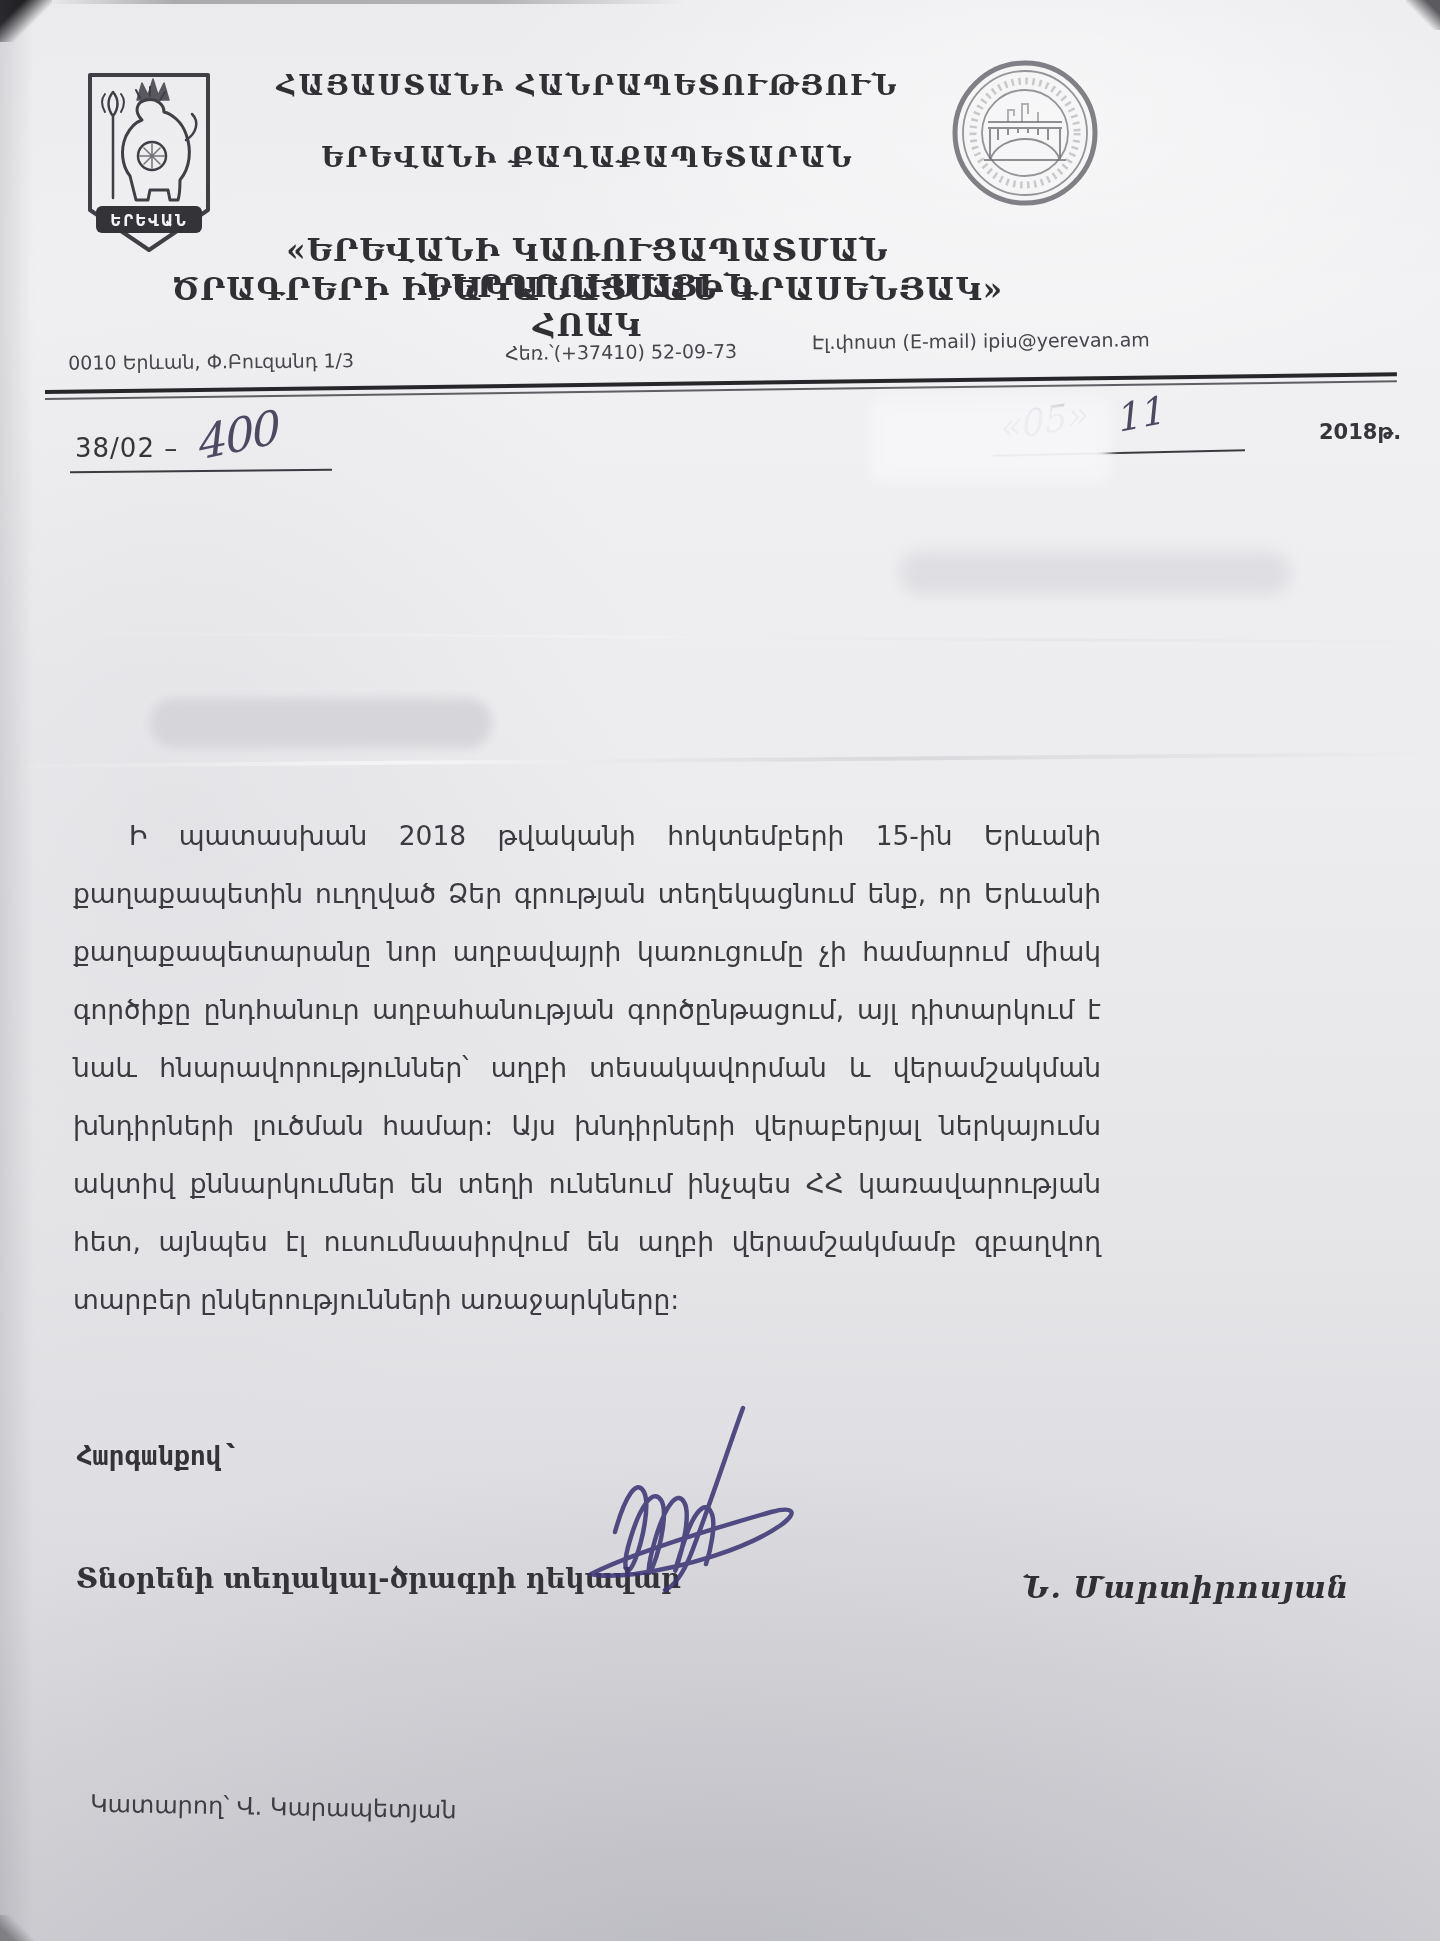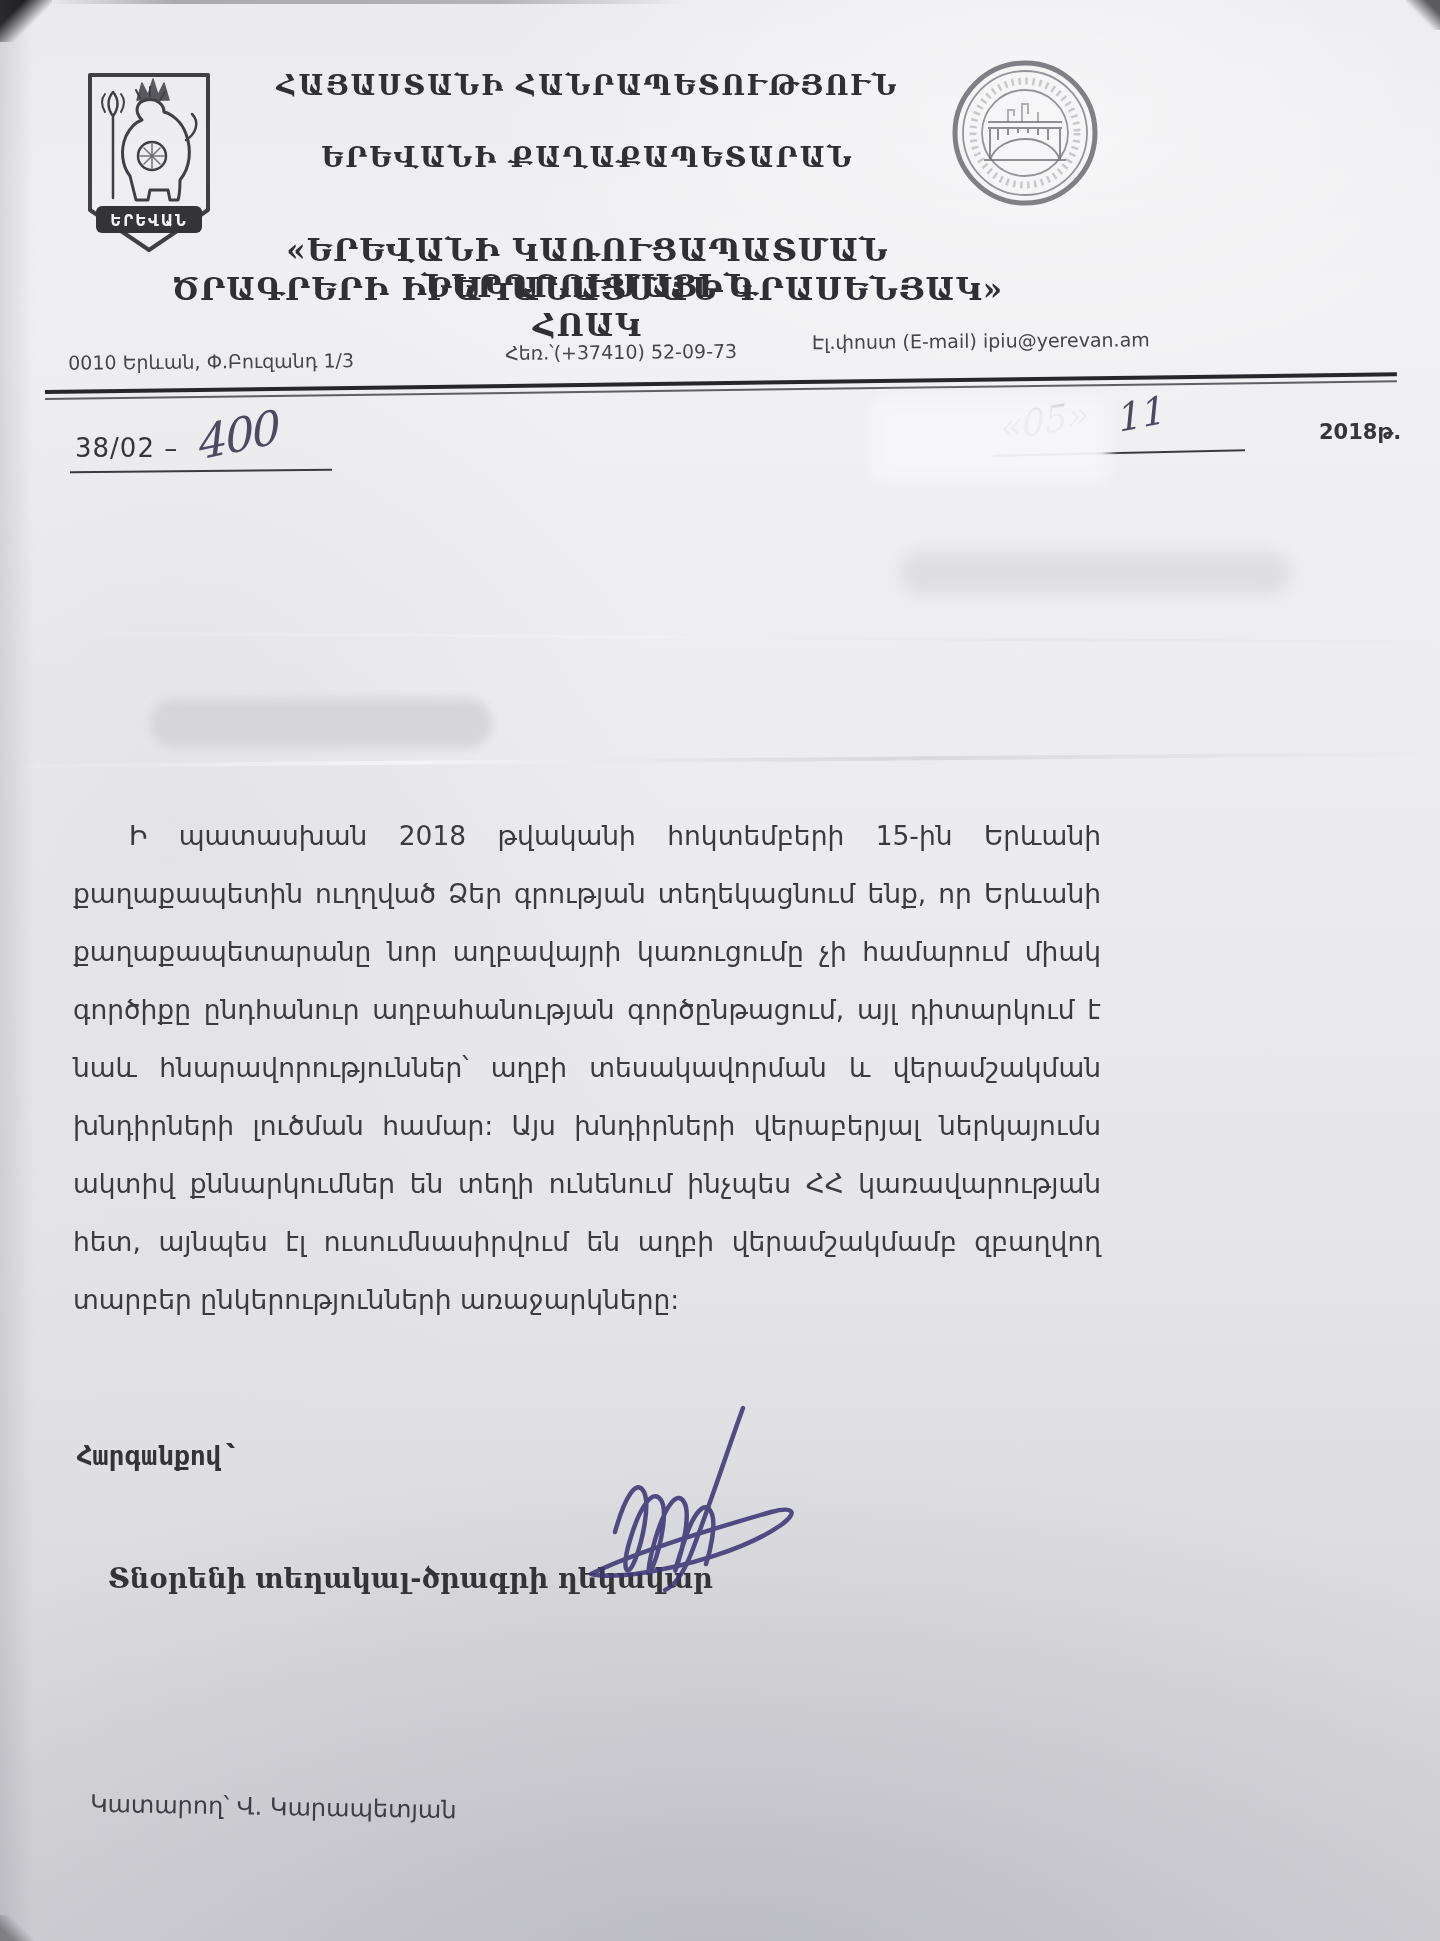--- a/index.html
+++ b/index.html
@@ -78,21 +78,21 @@
   
   .body-text{position:absolute;left:66px;top:800px;width:1042px;font-size:26.5px;line-height:58px;
     text-align:justify;color:#3a3a3f;}
   .body-text p{margin:7px;text-indent:56px;}
   .body-text p + p{margin-top:10px;}
 
   
   .sig-respect{position:absolute;left:76px;top:1440px;font-family:Liberation Mono, monospace;font-weight:bold;
     font-size:27px;color:#333338;text-align:right;}
   .sig-title{position:absolute;left:76px;top:1563px;font-family:"DejaVu Serif",serif;font-weight:bold;
-    font-size:27px;color:#333338;margin-left:32px;}
+    font-size:27px;color:#333338;}
   .sig-scribble{position:absolute;left:575px;top:1402px;}
   .sig-name{position:absolute;left:1022px;top:1570px;font-family:"DejaVu Serif",serif;font-weight:bold;
     font-style:italic;font-size:30px;color:#2f2f34;letter-spacing:1px;}
 
   .executor{position:absolute;left:90px;top:1793px;font-size:24px;color:#3d3d43;
     transform:rotate(1deg);}
 </style>
 </head>
 <body>
 
@@ -178,16 +178,17 @@
   <div class="sig-title">Տնօրենի տեղակալ-ծրագրի ղեկավար</div>
 
   <svg class="sig-scribble" width="250" height="200" viewBox="0 0 250 200">
     <g stroke="#3e3776" stroke-width="4.5" fill="none" opacity=".88" stroke-linecap="round" stroke-linejoin="round">
       <path d="M168,6 C154,44 136,100 116,152 C108,172 99,184 90,188"></path>
       <path d="M40,130 C50,94 62,76 69,90 C75,102 68,138 60,158 C52,178 46,168 55,138 C65,104 78,86 86,98 C93,108 86,144 78,164 C72,180 72,166 80,138 C90,104 102,88 109,100 C116,111 108,146 102,164 C98,176 101,164 110,137 C119,110 130,98 136,110 C142,121 135,150 131,162"></path>
       <path d="M16,172 C60,150 140,126 196,110 C218,104 224,110 206,123 C172,147 110,165 60,172 C42,174 28,175 16,172"></path>
     </g>
   </svg>
 
+  <div class="sig-name">Ն. Մարտիրոսյան</div>
 
   <div class="executor">Կատարող՝ Վ. Կարապետյան</div>
 
 </div>
 
 </body></html>

